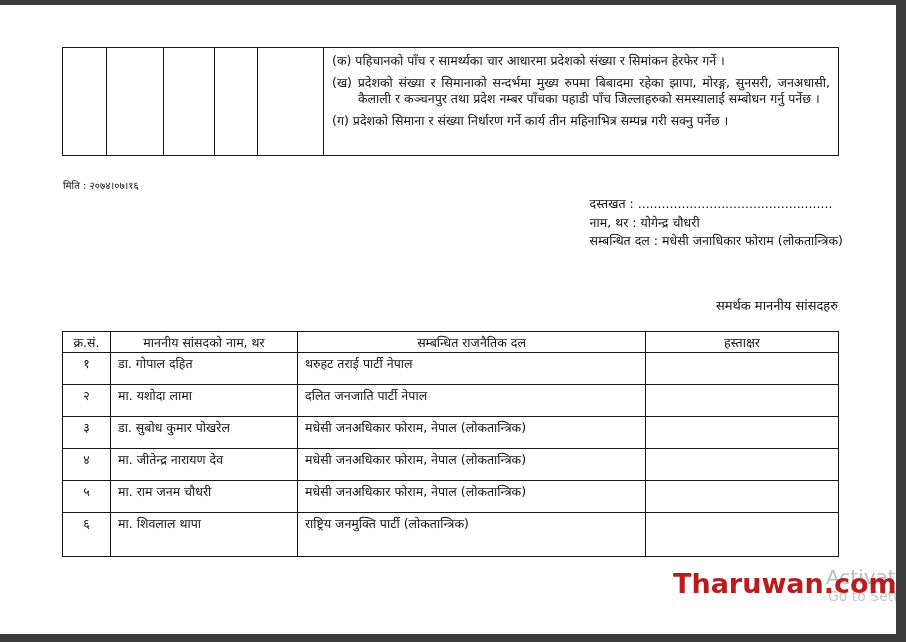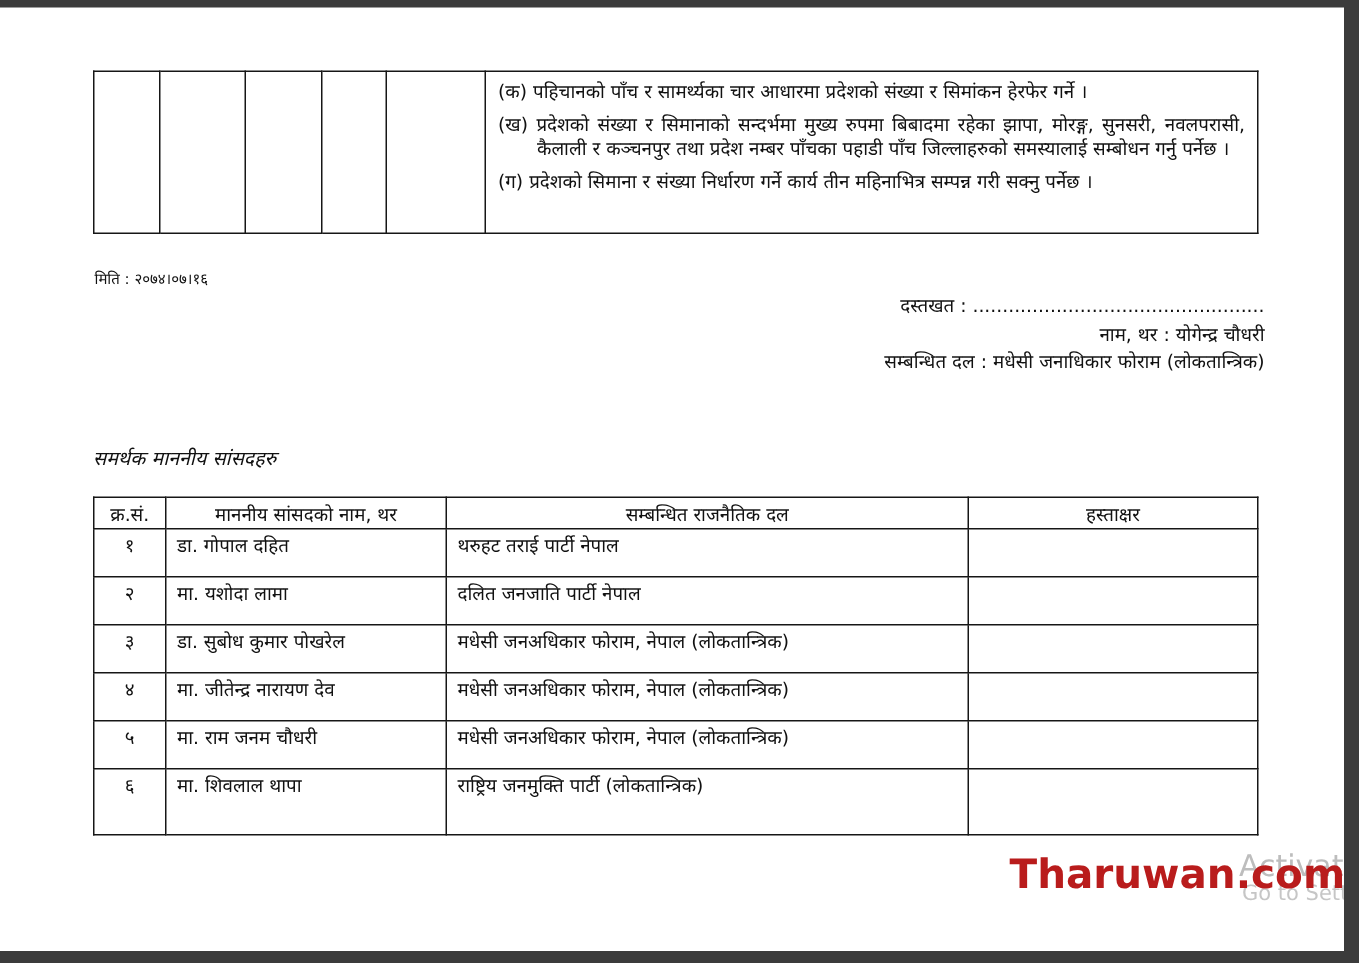--- a/index.html
+++ b/index.html
@@ -49,34 +49,32 @@
 
   
   .date-line {
     position: absolute;
     left: 63px; top: 178px;
     font-size: 10px;
   }
   .sign-block {
     position: absolute;
     right: 63px; top: 195px;
-    text-align: right;
     font-size: 12.5px;
     line-height: 18.5px;
     white-space: nowrap;
   }
 
   
   .section-heading {
     position: absolute;
     left: 62px; top: 296px;
     width: 776px;
-    text-align: left;
+    text-align: right;
     font-size: 13px;
-    font-style: italic;
   }
 
   
   .members-table {
     position: absolute;
     left: 62px; top: 331px;
     border-collapse: collapse;
     table-layout: fixed;
     width: 776px;
   }
@@ -141,21 +139,21 @@
     </colgroup>
     <tbody>
         <tr>
       <td></td>
       <td></td>
       <td></td>
       <td></td>
       <td></td>
       <td class="clause-cell">
         <p class="clause"><span>(क)</span> <span>पहिचानको पाँच र सामर्थ्यका चार आधारमा प्रदेशको संख्या र सिमांकन हेरफेर गर्ने ।</span></p>
-        <p class="clause"><span>(ख)</span> <span>प्रदेशको संख्या र सिमानाको सन्दर्भमा मुख्य रुपमा बिबादमा रहेका झापा, मोरङ्ग, सुनसरी, नवलपरासी, कैलाली र कञ्चनपुर तथा प्रदेश नम्बर पाँचका पहाडी पाँच जिल्लाहरुको समस्यालाई सम्बोधन गर्नु पर्नेछ ।</span></p>
+        <p class="clause"><span>(ख)</span> <span>प्रदेशको संख्या र सिमानाको सन्दर्भमा मुख्य रुपमा बिबादमा रहेका झापा, मोरङ्ग, सुनसरी, जनअधासी, कैलाली र कञ्चनपुर तथा प्रदेश नम्बर पाँचका पहाडी पाँच जिल्लाहरुको समस्यालाई सम्बोधन गर्नु पर्नेछ ।</span></p>
         <p class="clause"><span>(ग)</span> <span>प्रदेशको सिमाना र संख्या निर्धारण गर्ने कार्य तीन महिनाभित्र सम्पन्न गरी सक्नु पर्नेछ ।</span></p>
       </td>
     </tr>
   </tbody>
     </table>
 
   <div class="date-line">मिति : २०७४।०७।१६</div>
 
   <div class="sign-block">
     <div>दस्तखत : .................................................</div>

